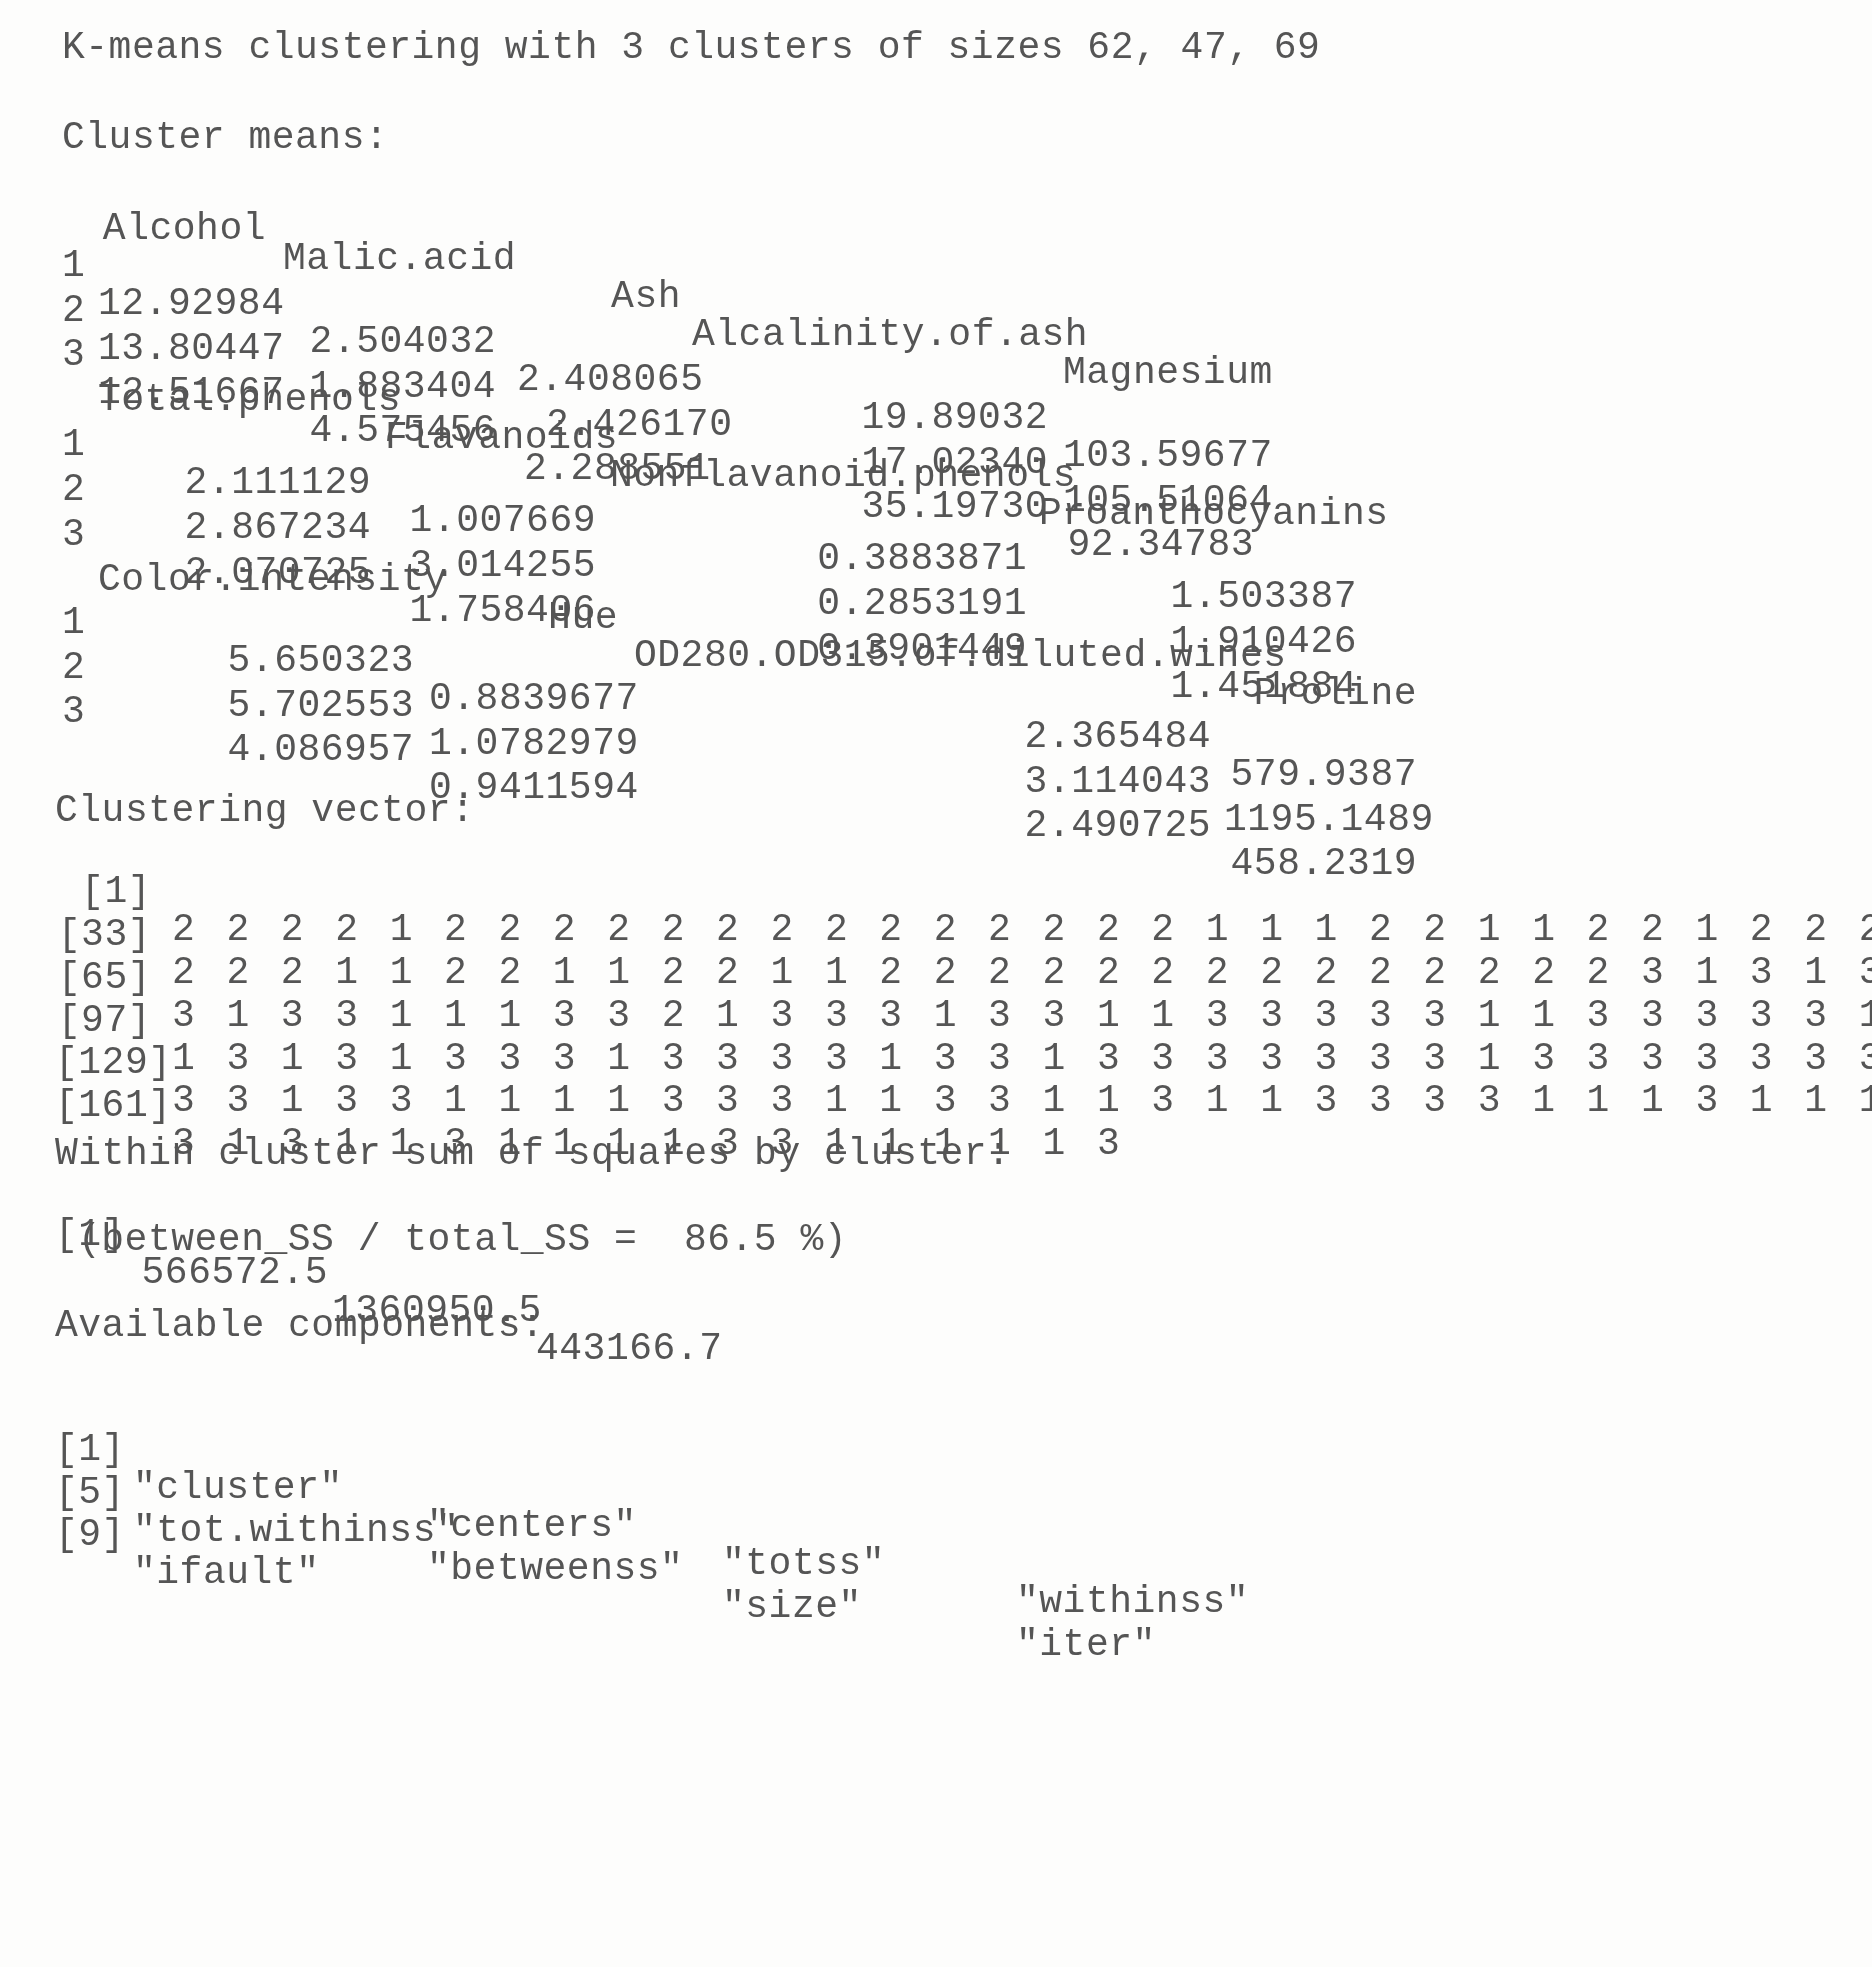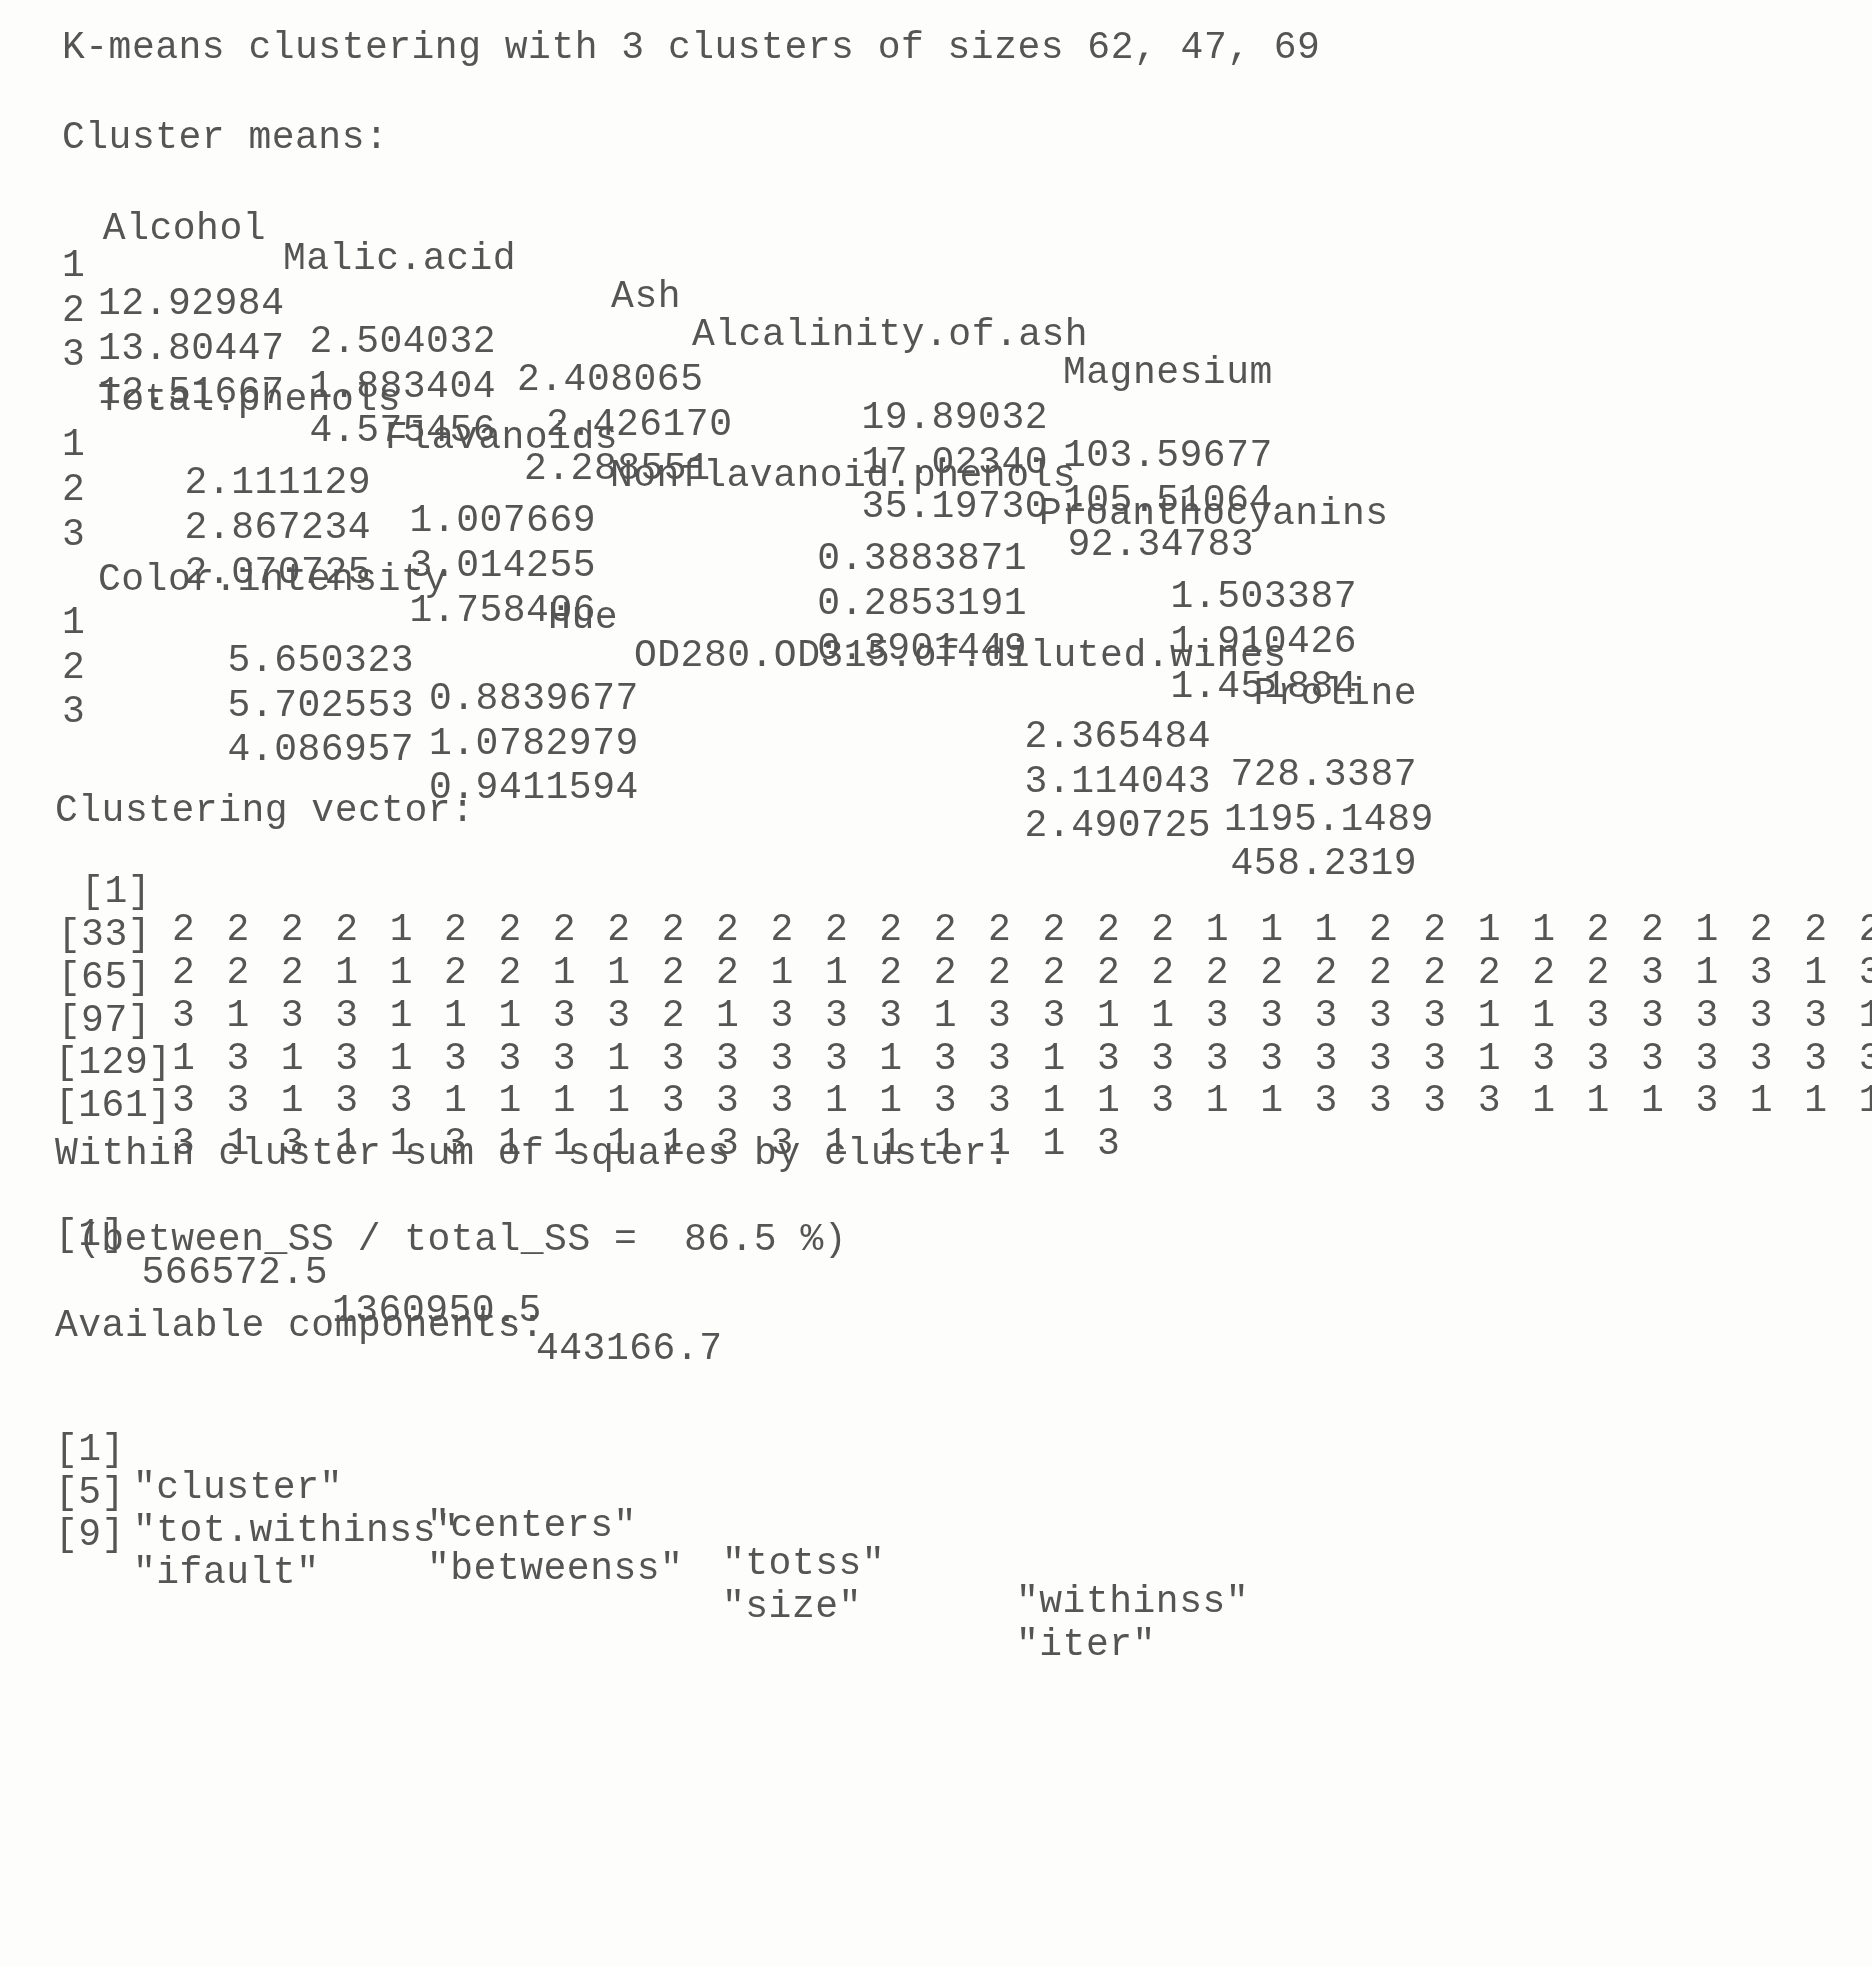--- a/index.html
+++ b/index.html
@@ -102,21 +102,21 @@
       <span class="cell r" style="left:98px; width:316px;">Color.intensity</span>
       <span class="cell r" style="left:429px; width:189px;">Hue</span>
       <span class="cell r" style="left:634px; width:577px;">OD280.OD315.of.diluted.wines</span>
       <span class="cell r" style="left:1224px; width:193px;">Proline</span>
     </div>
     <div class="line" style="left:0; top:566px; width:1872px;">
       <span class="cell" style="left:62px;">1</span>
       <span class="cell r" style="left:98px; width:316px;">5.650323</span>
       <span class="cell r" style="left:429px; width:189px;">0.8839677</span>
       <span class="cell r" style="left:634px; width:577px;">2.365484</span>
-      <span class="cell r" style="left:1224px; width:193px;">728.3387</span>
+      <span class="cell r" style="left:1224px; width:193px;">579.9387</span>
     </div>
     <div class="line" style="left:0; top:611px; width:1872px;">
       <span class="cell" style="left:62px;">2</span>
       <span class="cell r" style="left:98px; width:316px;">5.702553</span>
       <span class="cell r" style="left:429px; width:189px;">1.0782979</span>
       <span class="cell r" style="left:634px; width:577px;">3.114043</span>
       <span class="cell r" style="left:1224px; width:193px;">1195.1489</span>
     </div>
     <div class="line" style="left:0; top:655px; width:1872px;">
       <span class="cell" style="left:62px;">3</span>

